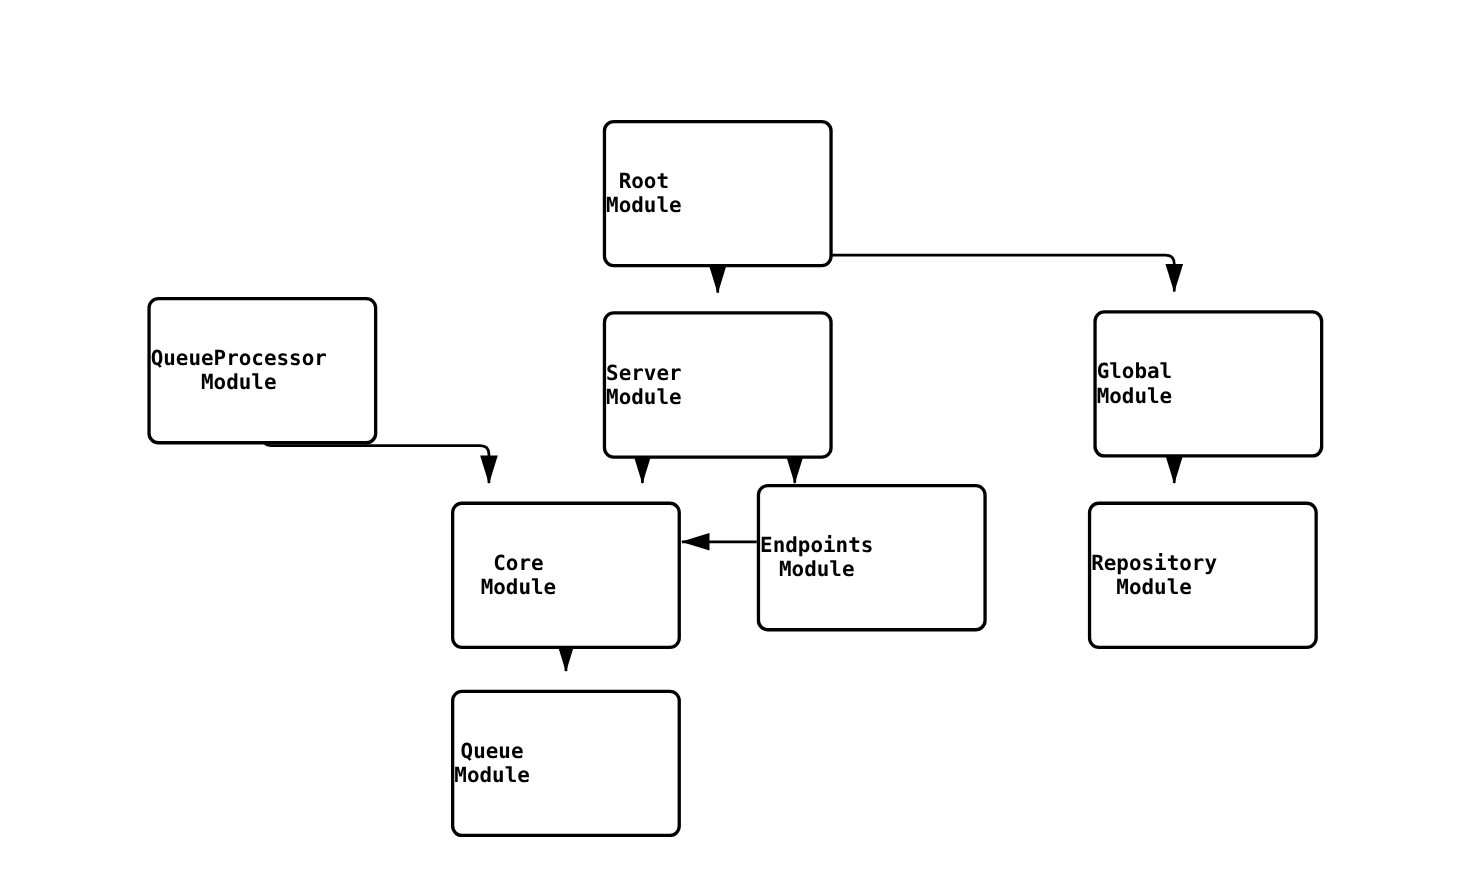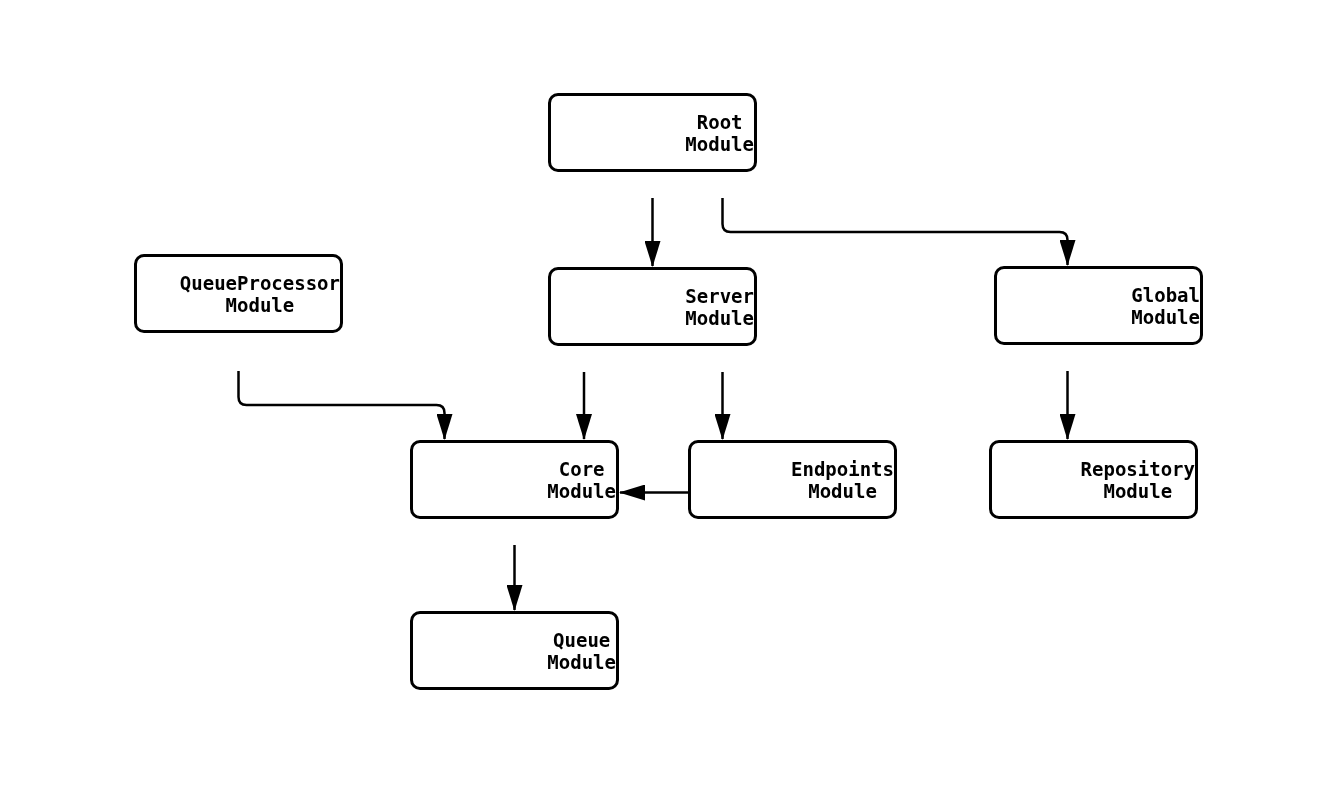--- a/index.html
+++ b/index.html
@@ -17,43 +17,44 @@
     width: 1337px; height: 809px;
   }
   .edge {
     fill: none;
     stroke: #000000;
     stroke-width: 2.5;
   }
   .node {
     position: absolute;
     width: 209px;
-    height: 79px;
+    height: 134px;
     box-sizing: border-box;
     background: #ffffff;
     border: 3px solid #000000;
     border-radius: 10px;
     display: flex;
     align-items: center;
-    justify-content: flex-end;
+    justify-content: flex-start;
     text-align: center;
     font-size: 19px;
     font-weight: bold;
     line-height: 22px;
     color: #000000;
     white-space: pre-line;
+    margin-top: 16px;
   }
   .node .label { white-space: pre-line; }
   
   #node-root           { left: 548px; top: 93px;  }
   #node-queueprocessor { left: 134px; top: 254px; }
   #node-server         { left: 548px; top: 267px; }
   #node-global         { left: 994px; top: 266px; }
   #node-core           { left: 410px; top: 440px; padding-left: 24px; }
-  #node-endpoints      { left: 688px; top: 440px; padding-left: 14px; }
+  #node-endpoints      { left: 688px; top: 424px; }
   #node-repository     { left: 989px; top: 440px; }
   #node-queue          { left: 410px; top: 611px; }
 </style>
 </head>
 <body>
 
 <div id="canvas">
 
   <svg id="edges" viewBox="0 0 1337 809" xmlns="http://www.w3.org/2000/svg">
     <defs>

